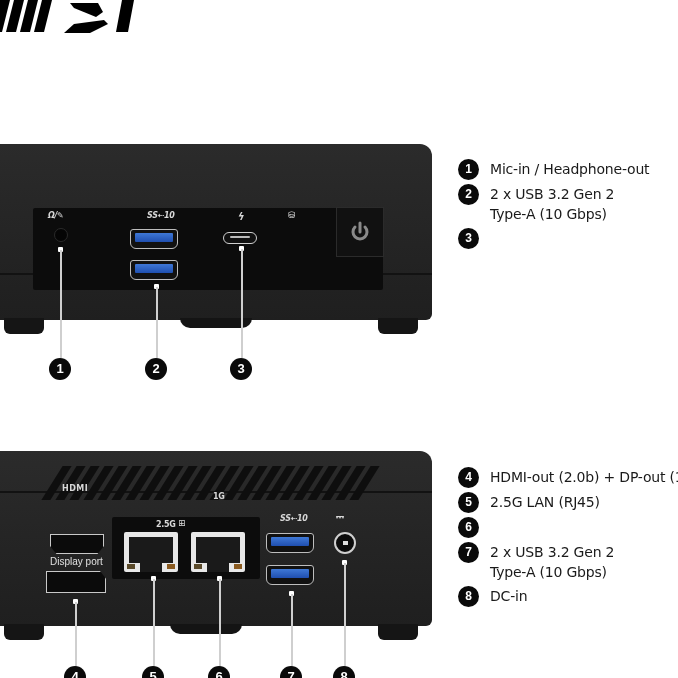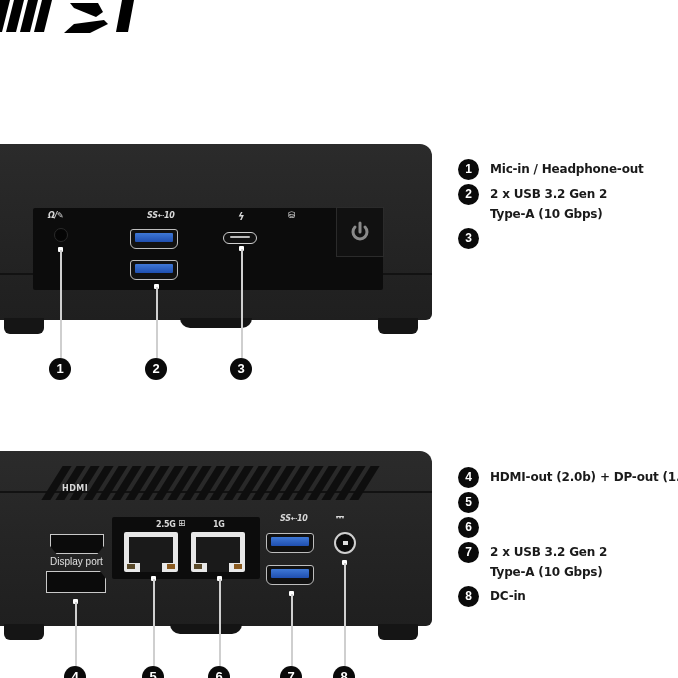--- a/index.html
+++ b/index.html
@@ -35,21 +35,21 @@
   .rj{position:absolute;width:54px;height:40px;background:#e8e8e8;border-radius:2px;}
   .rj::before{content:"";position:absolute;left:5px;right:5px;top:5px;bottom:9px;background:#1a1a1a;}
   .rj::after{content:"";position:absolute;left:16px;width:22px;bottom:0;height:12px;background:#1a1a1a;}
   .led{position:absolute;width:8px;height:5px;background:#6b4e22;bottom:3px;z-index:2;}
   .dc{position:absolute;width:22px;height:22px;border-radius:50%;background:#0b0b0b;border:2px solid #cfcfcf;box-sizing:border-box;}
   .dc::after{content:"";position:absolute;left:7px;top:7px;width:5px;height:4px;background:#ddd;}
   
   .legend{position:absolute;left:458px;}
   .lg-row{position:relative;display:flex;align-items:flex-start;margin-bottom:4px;}
   .lg-num{width:21px;height:21px;border-radius:50%;background:#0a0a0a;color:#fff;font-size:12px;font-weight:bold;text-align:center;line-height:21px;flex:none;margin-right:11px;font-family:"Liberation Sans",sans-serif;}
-  .lg-text{font-size:12px;color:#1a1a1a;line-height:20px;white-space:pre;font-family:"DejaVu Sans",sans-serif;letter-spacing:-0.2px;font-weight:bold;}
+  .lg-text{font-size:14px;color:#1a1a1a;line-height:20px;white-space:pre;font-family:"DejaVu Sans",sans-serif;letter-spacing:-0.2px;}
 </style>
 </head>
 <body>
 
 <div class="abs logo">
   <svg width="140" height="36" viewBox="0 0 140 36">
     <polygon points="0,0 10,0 2,32 -8,32" fill="#000"></polygon>
     <polygon points="14,0 24,0 16,32 6,32" fill="#000"></polygon>
     <polygon points="28,0 38,0 30,32 20,32" fill="#000"></polygon>
     <polygon points="42,0 52,0 44,32 34,32" fill="#000"></polygon>
@@ -146,21 +146,21 @@
 </div>
 
 <span class="lbl-small" style="left:62px;top:484px;font-style:normal;letter-spacing:0.5px;">HDMI</span>
 <div class="hdmi" style="left:50px;top:534px;"></div>
 <span class="abs" style="left:50px;top:556px;color:#e0e0e0;font-size:10px;font-family:'Liberation Sans',sans-serif;">Display port</span>
 <div class="dp" style="left:46px;top:571px;"></div>
 
 <div class="panel" style="left:112px;top:517px;width:148px;height:62px;"></div>
 <span class="lbl-small" style="left:156px;top:520px;font-style:normal;">2.5G</span>
 <span class="abs" style="left:178px;top:518px;color:#ddd;font-size:9px;">⊞</span>
-<span class="lbl-small" style="left:213px;top:520px;font-style:normal;">1G</span>
+<span class="lbl-small" style="left:213px;top:492px;font-style:normal;">1G</span>
 <div class="rj" style="left:124px;top:532px;">
   <div class="led" style="left:3px;background:#5a4a2a;"></div>
   <div class="led" style="right:3px;background:#8a5a1f;"></div>
 </div>
 <div class="rj" style="left:191px;top:532px;">
   <div class="led" style="left:3px;background:#5a4a2a;"></div>
   <div class="led" style="right:3px;background:#8a5a1f;"></div>
 </div>
 
 <span class="lbl-small" style="left:280px;top:514px;">SS⇠10</span>
@@ -187,20 +187,21 @@
 <div class="num" style="left:280px;top:666px;">7</div>
 <div class="num" style="left:333px;top:666px;">8</div>
 
 <div class="legend" style="top:467px;">
   <div class="lg-row">
     <div class="lg-num">4</div>
     <div class="lg-text">HDMI-out (2.0b) + DP-out (1.4)</div>
   </div>
   <div class="lg-row">
     <div class="lg-num">5</div>
+    <div class="lg-text">2.5G LAN (RJ45)</div>
   </div>
   <div class="lg-row">
     <div class="lg-num">6</div>
   </div>
   <div class="lg-row">
     <div class="lg-num">7</div>
     <div class="lg-text">2 x USB 3.2 Gen 2
 Type-A (10 Gbps)</div>
   </div>
   <div class="lg-row">

